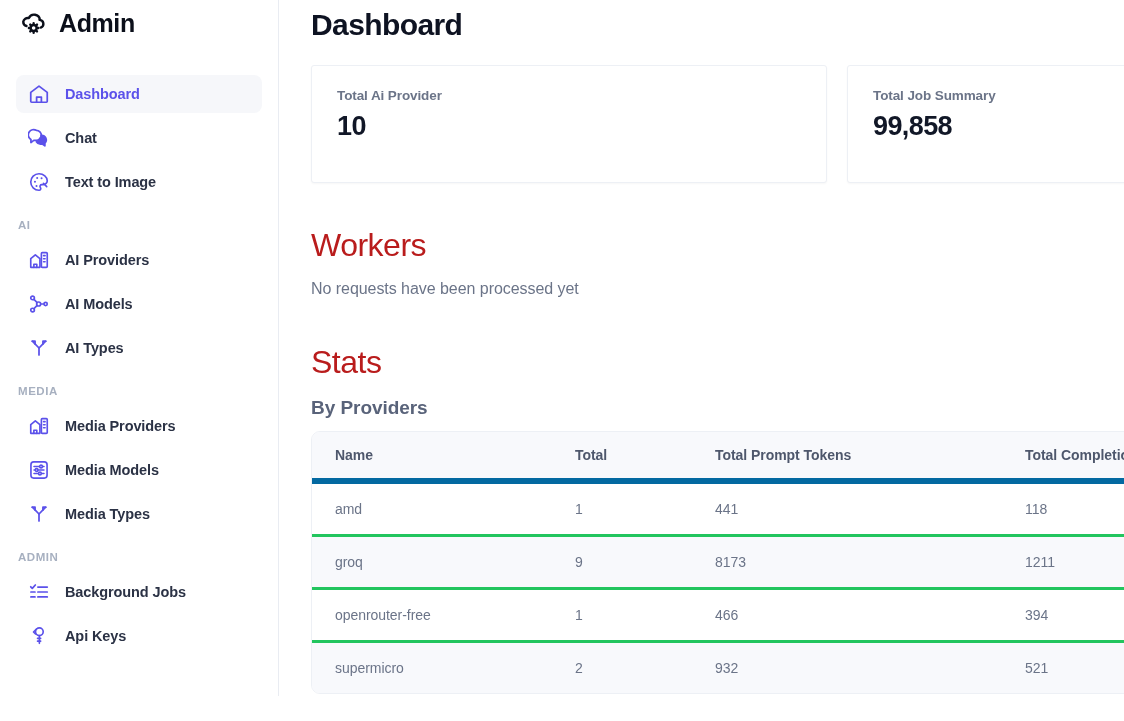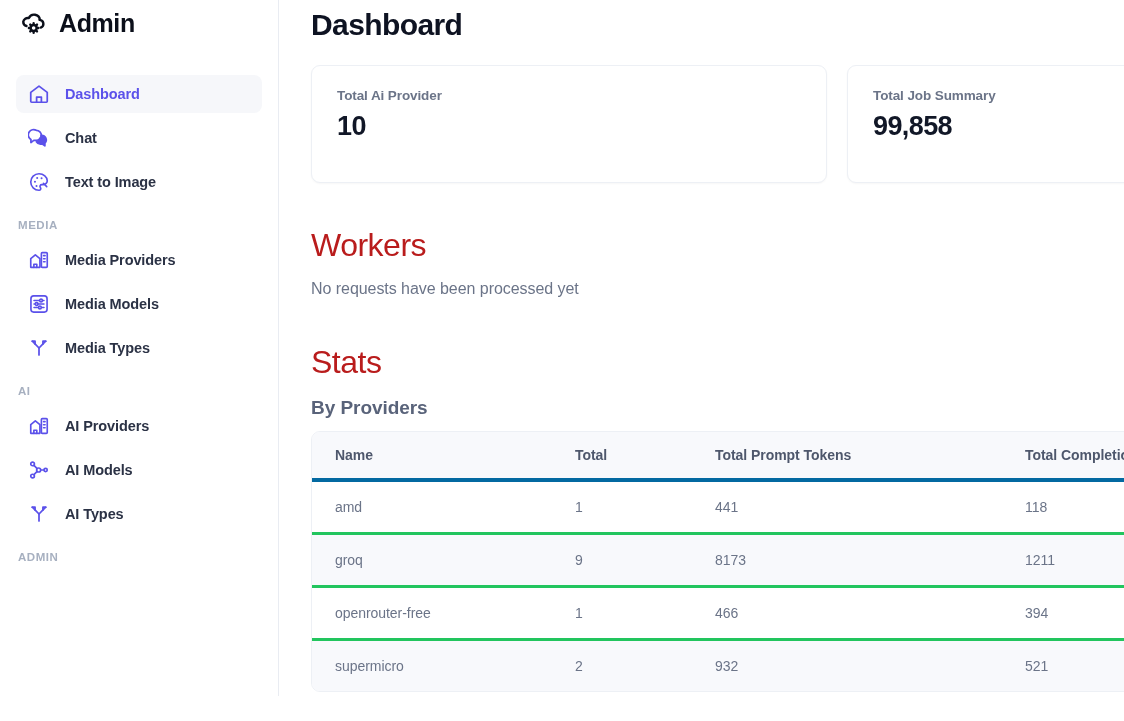--- a/index.html
+++ b/index.html
@@ -96,21 +96,21 @@
   .cards {
     display: flex;
     gap: 20px;
     margin-bottom: 44px;
   }
   .card {
     width: 516px;
     min-width: 516px;
     height: 118px;
     border: 1px solid #edf0f5;
-    border-radius: 9px;
+    border-radius: 3px;
     background: #fff;
     box-shadow: 0 1px 2px rgba(16,24,40,0.035);
     padding: 22px 25px;
   }
   .card-label {
     font-size: 13.5px;
     font-weight: 700;
     color: #6b7488;
     letter-spacing: -0.1px;
     margin-bottom: 9px;
@@ -154,21 +154,21 @@
   }
   table { border-collapse: collapse; width: 1010px; table-layout: fixed; }
   thead tr { background: #f8f9fc; }
   thead th {
     text-align: left;
     font-size: 14px;
     font-weight: 700;
     color: #4e576c;
     padding: 15px 0 15px 23px;
     letter-spacing: -0.05px;
-    border-bottom: 4px solid #0369a1;
+    border-bottom: 6px solid #0369a1;
     white-space: nowrap;
     overflow: hidden;
   }
   tbody td {
     font-size: 14px;
     color: #6b7488;
     padding: 17px 0 17px 23px;
     letter-spacing: -0.05px;
     border-bottom: 3px solid #22c55e;
     white-space: nowrap;
@@ -233,20 +233,61 @@
             <circle cx="9.3" cy="16.3" r="1.1" fill="#5b51ea" stroke="none"></circle>
             <path d="M16.8 13.4 20.4 17"></path>
           </svg>
         </span>
         <span class="lbl">Text to Image</span>
       </a>
 
     </nav>
 
     <div class="nav-group">
+      <div class="nav-section">AI</div>
+
+      <a class="nav-item">
+        <span class="ico">
+          <svg viewBox="0 0 24 24" width="22" height="22" fill="none" stroke="#5b51ea" stroke-width="1.8" stroke-linecap="round" stroke-linejoin="round">
+            <path d="M3 10.4 8 6.3l5 4.1V20H3z"></path>
+            <path d="M6.4 20v-3.4h3.2V20"></path>
+            <rect x="14.6" y="4" width="6.4" height="16" rx="1"></rect>
+            <path d="M17 7.3h1.6M17 10.6h1.6M17 13.9h1.6"></path>
+          </svg>
+        </span>
+        <span class="lbl">AI Providers</span>
+      </a>
+
+      <a class="nav-item">
+        <span class="ico">
+          <svg viewBox="0 0 24 24" width="22" height="22" fill="none" stroke="#5b51ea" stroke-width="1.8" stroke-linecap="round" stroke-linejoin="round">
+            <circle cx="5" cy="5.4" r="2"></circle>
+            <circle cx="5" cy="18.6" r="2"></circle>
+            <circle cx="11.6" cy="12" r="2.2"></circle>
+            <circle cx="19.2" cy="12" r="1.8"></circle>
+            <path d="M6.5 6.9 10 10.5M6.5 17.1 10 13.5M13.8 12h3.6"></path>
+          </svg>
+        </span>
+        <span class="lbl">AI Models</span>
+      </a>
+
+      <a class="nav-item">
+        <span class="ico">
+          <svg viewBox="0 0 24 24" width="22" height="22" fill="none" stroke="#5b51ea" stroke-width="1.9" stroke-linecap="round" stroke-linejoin="round">
+            <path d="M4.5 4.5h3.2v3.2"></path>
+            <path d="M19.5 4.5h-3.2v3.2"></path>
+            <path d="M5 4.8 12 12v7.6"></path>
+            <path d="M19 4.8 12 12"></path>
+          </svg>
+        </span>
+        <span class="lbl">AI Types</span>
+      </a>
+    </div>
+
+    <div class="nav-group">
       <div class="nav-section">MEDIA</div>
 
       <a class="nav-item">
         <span class="ico">
           <svg viewBox="0 0 24 24" width="22" height="22" fill="none" stroke="#5b51ea" stroke-width="1.8" stroke-linecap="round" stroke-linejoin="round">
             <path d="M3 10.4 8 6.3l5 4.1V20H3z"></path>
             <path d="M6.4 20v-3.4h3.2V20"></path>
             <rect x="14.6" y="4" width="6.4" height="16" rx="1"></rect>
             <path d="M17 7.3h1.6M17 10.6h1.6M17 13.9h1.6"></path>
           </svg>
@@ -274,64 +315,45 @@
             <path d="M19.5 4.5h-3.2v3.2"></path>
             <path d="M5 4.8 12 12v7.6"></path>
             <path d="M19 4.8 12 12"></path>
           </svg>
         </span>
         <span class="lbl">Media Types</span>
       </a>
     </div>
 
     <div class="nav-group">
-      <div class="nav-section">AI</div>
-
-      <a class="nav-item">
-        <span class="ico">
-          <svg viewBox="0 0 24 24" width="22" height="22" fill="none" stroke="#5b51ea" stroke-width="1.8" stroke-linecap="round" stroke-linejoin="round">
-            <path d="M3 10.4 8 6.3l5 4.1V20H3z"></path>
-            <path d="M6.4 20v-3.4h3.2V20"></path>
-            <rect x="14.6" y="4" width="6.4" height="16" rx="1"></rect>
-            <path d="M17 7.3h1.6M17 10.6h1.6M17 13.9h1.6"></path>
-          </svg>
-        </span>
-        <span class="lbl">AI Providers</span>
-      </a>
-
-      <a class="nav-item">
-        <span class="ico">
-          <svg viewBox="0 0 24 24" width="22" height="22" fill="none" stroke="#5b51ea" stroke-width="1.8" stroke-linecap="round" stroke-linejoin="round">
-            <circle cx="5" cy="5.4" r="2"></circle>
-            <circle cx="5" cy="18.6" r="2"></circle>
-            <circle cx="11.6" cy="12" r="2.2"></circle>
-            <circle cx="19.2" cy="12" r="1.8"></circle>
-            <path d="M6.5 6.9 10 10.5M6.5 17.1 10 13.5M13.8 12h3.6"></path>
-          </svg>
-        </span>
-        <span class="lbl">AI Models</span>
-      </a>
+      <div class="nav-section">ADMIN</div>
 
       <a class="nav-item">
         <span class="ico">
           <svg viewBox="0 0 24 24" width="22" height="22" fill="none" stroke="#5b51ea" stroke-width="1.9" stroke-linecap="round" stroke-linejoin="round">
-            <path d="M4.5 4.5h3.2v3.2"></path>
-            <path d="M19.5 4.5h-3.2v3.2"></path>
-            <path d="M5 4.8 12 12v7.6"></path>
-            <path d="M19 4.8 12 12"></path>
-          </svg>
-        </span>
-        <span class="lbl">AI Types</span>
-      </a>
-    </div>
-
-    <div class="nav-group">
-      <div class="nav-section">ADMIN</div>
-
-
+            <path d="M3 6.3 4.7 8 8 4.4"></path>
+            <path d="M10.8 6.6H21"></path>
+            <path d="M10.8 12H21"></path>
+            <path d="M10.8 17.4H21"></path>
+            <path d="M3.2 12h4.4M3.2 17.4h4.4"></path>
+          </svg>
+        </span>
+        <span class="lbl">Background Jobs</span>
+      </a>
+
+      <a class="nav-item">
+        <span class="ico">
+          <svg viewBox="0 0 24 24" width="22" height="22" fill="none" stroke="#5b51ea" stroke-width="1.8" stroke-linecap="round" stroke-linejoin="round">
+            <circle cx="12.4" cy="7.4" r="4.2"></circle>
+            <path d="M12.4 11.6V20M10.4 14.6h3.4M10.4 17.6h3.4"></path>
+            <path d="M9.2 4.4 6 7.6l2.2 2.2"></path>
+          </svg>
+        </span>
+        <span class="lbl">Api Keys</span>
+      </a>
     </div>
 
   </aside>
 
   <main class="main">
 
     <h1 class="page-title">Dashboard</h1>
 
     <div class="cards">
       <div class="card">

